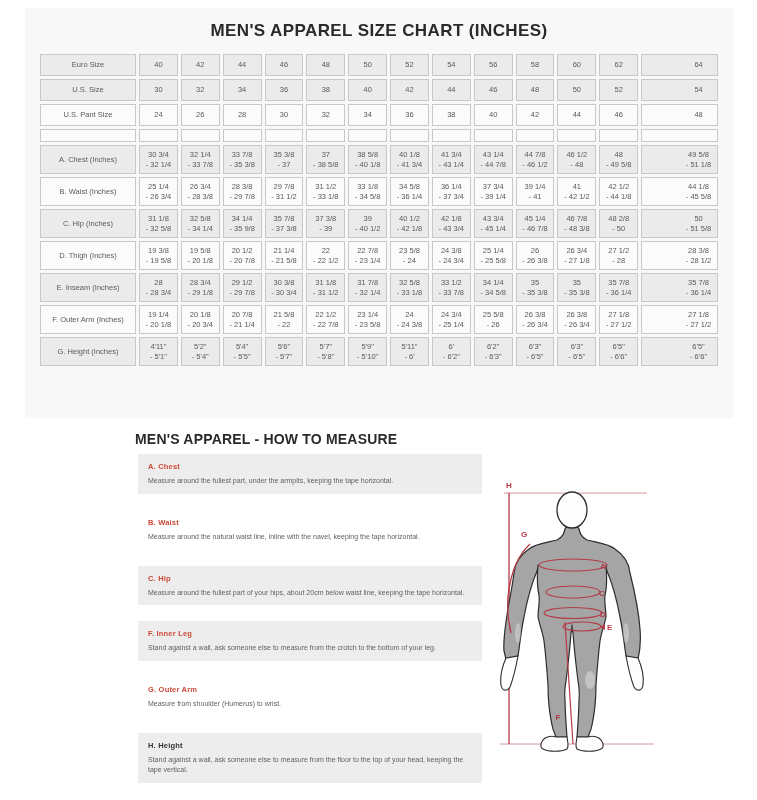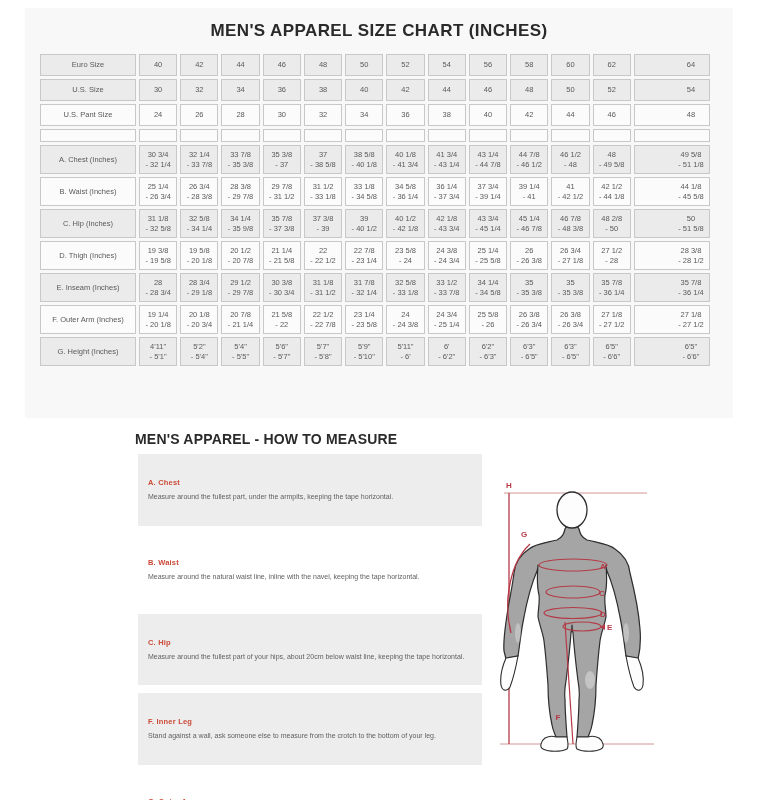--- a/index.html
+++ b/index.html
@@ -25,28 +25,28 @@
   .cell {
     border:1px solid #c8c8c8; background:#fbfbfb;
     display:flex; flex-direction:column; align-items:center; justify-content:center;
     font-size:7.5px; line-height:1.25; color:#5a5a5a; text-align:center;
     overflow:hidden;
   }
   .trow.shaded .cell { background:#ebebeb; }
   .cell.label { flex:0 0 96px; margin-right:3px; }
   .row-cells { display:flex; flex:1 1 auto; min-width:0; }
   .row-cells .cell { flex:1 1 0; margin-right:3px; }
-  .row-cells .cell:last-child { margin-right:12px;padding-left:38px; }
+  .row-cells .cell:last-child { margin-right:4px;padding-left:38px; }
   
   .measure-title {
     position:absolute; left:135px; top:431px;
     font-size:14px; font-weight:bold; letter-spacing:.2px; color:#2a2a2a;
   }
   .measure-items { position:absolute; left:138px; top:454px; width:344px; }
-  .mitem { width:100%; padding:24px 10px; margin-bottom:8px; }
+  .mitem { width:100%; padding:8px 10px; margin-bottom:16px; }
   .mitem.shaded { background:#ededed; }
   .mitem h3 { font-size:7.5px; font-weight:bold; margin-bottom:5px; letter-spacing:.2px; }
   .mitem p { font-size:7px; color:#5f5f5f; line-height:1.4; }
   
   .figure-svg { position:absolute; left:487px; top:459px; }
   .fig-label { font-size:8px; font-weight:bold; fill:#b43a46; font-family:"Liberation Sans", sans-serif; }
 </style>
 </head>
 <body>
 

